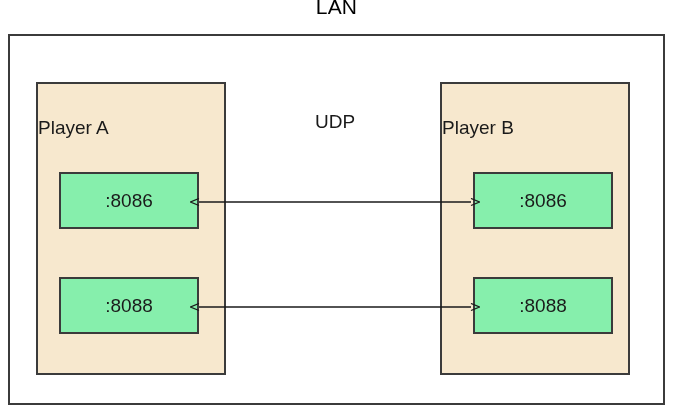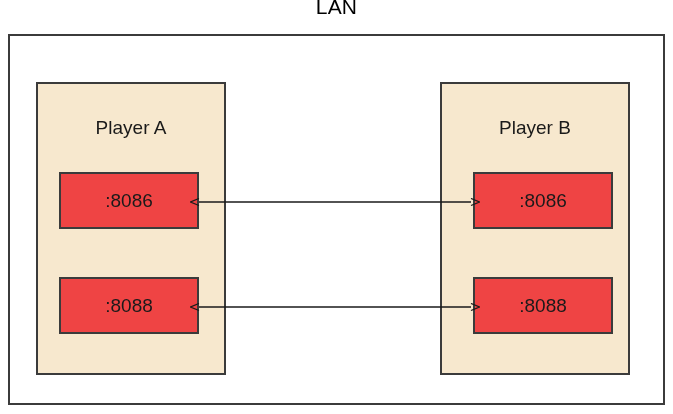--- a/index.html
+++ b/index.html
@@ -69,33 +69,32 @@
     width: 190px;
     height: 293px;
     padding-left: 23px;
   }
 
   .player-label {
     position: absolute;
     left: 0;
     top: 32px;
     width: 100%;
-    text-align: center;
     font-size: 19px;
     line-height: 23px;
     color: #1a1a1a;
     white-space: nowrap;
   }
 
   
   .port-box {
     position: absolute;
     box-sizing: border-box;
     border: 2px solid #3b3b3b;
-    background: #ef4444;
+    background: #86efac;
     display: flex;
     align-items: center;
     justify-content: center;
   }
   .port-label {
     font-size: 19px;
     line-height: 23px;
     color: #1a1a1a;
     white-space: nowrap;
   }
@@ -157,20 +156,21 @@
 
     <div class="port-box" id="port-b-0">
       <span class="port-label">:8086</span>
     </div>
 
     <div class="port-box" id="port-b-1">
       <span class="port-label">:8088</span>
     </div>
   </div>
 
+  <div class="udp-label">UDP</div>
 
   <div class="connector" id="connector-0">
     <svg width="290" height="24" viewBox="0 0 290 24" xmlns="http://www.w3.org/2000/svg">
       <defs>
         <marker id="arrow-left-0" markerWidth="10" markerHeight="10" refX="9" refY="4" orient="auto" markerUnits="userSpaceOnUse">
           <path d="M9,0.5 L0.5,4 L9,7.5" fill="none" stroke="#1a1a1a" stroke-width="1.3"></path>
         </marker>
         <marker id="arrow-right-0" markerWidth="10" markerHeight="10" refX="1" refY="4" orient="auto" markerUnits="userSpaceOnUse">
           <path d="M1,0.5 L9.5,4 L1,7.5" fill="none" stroke="#1a1a1a" stroke-width="1.3"></path>
         </marker>

